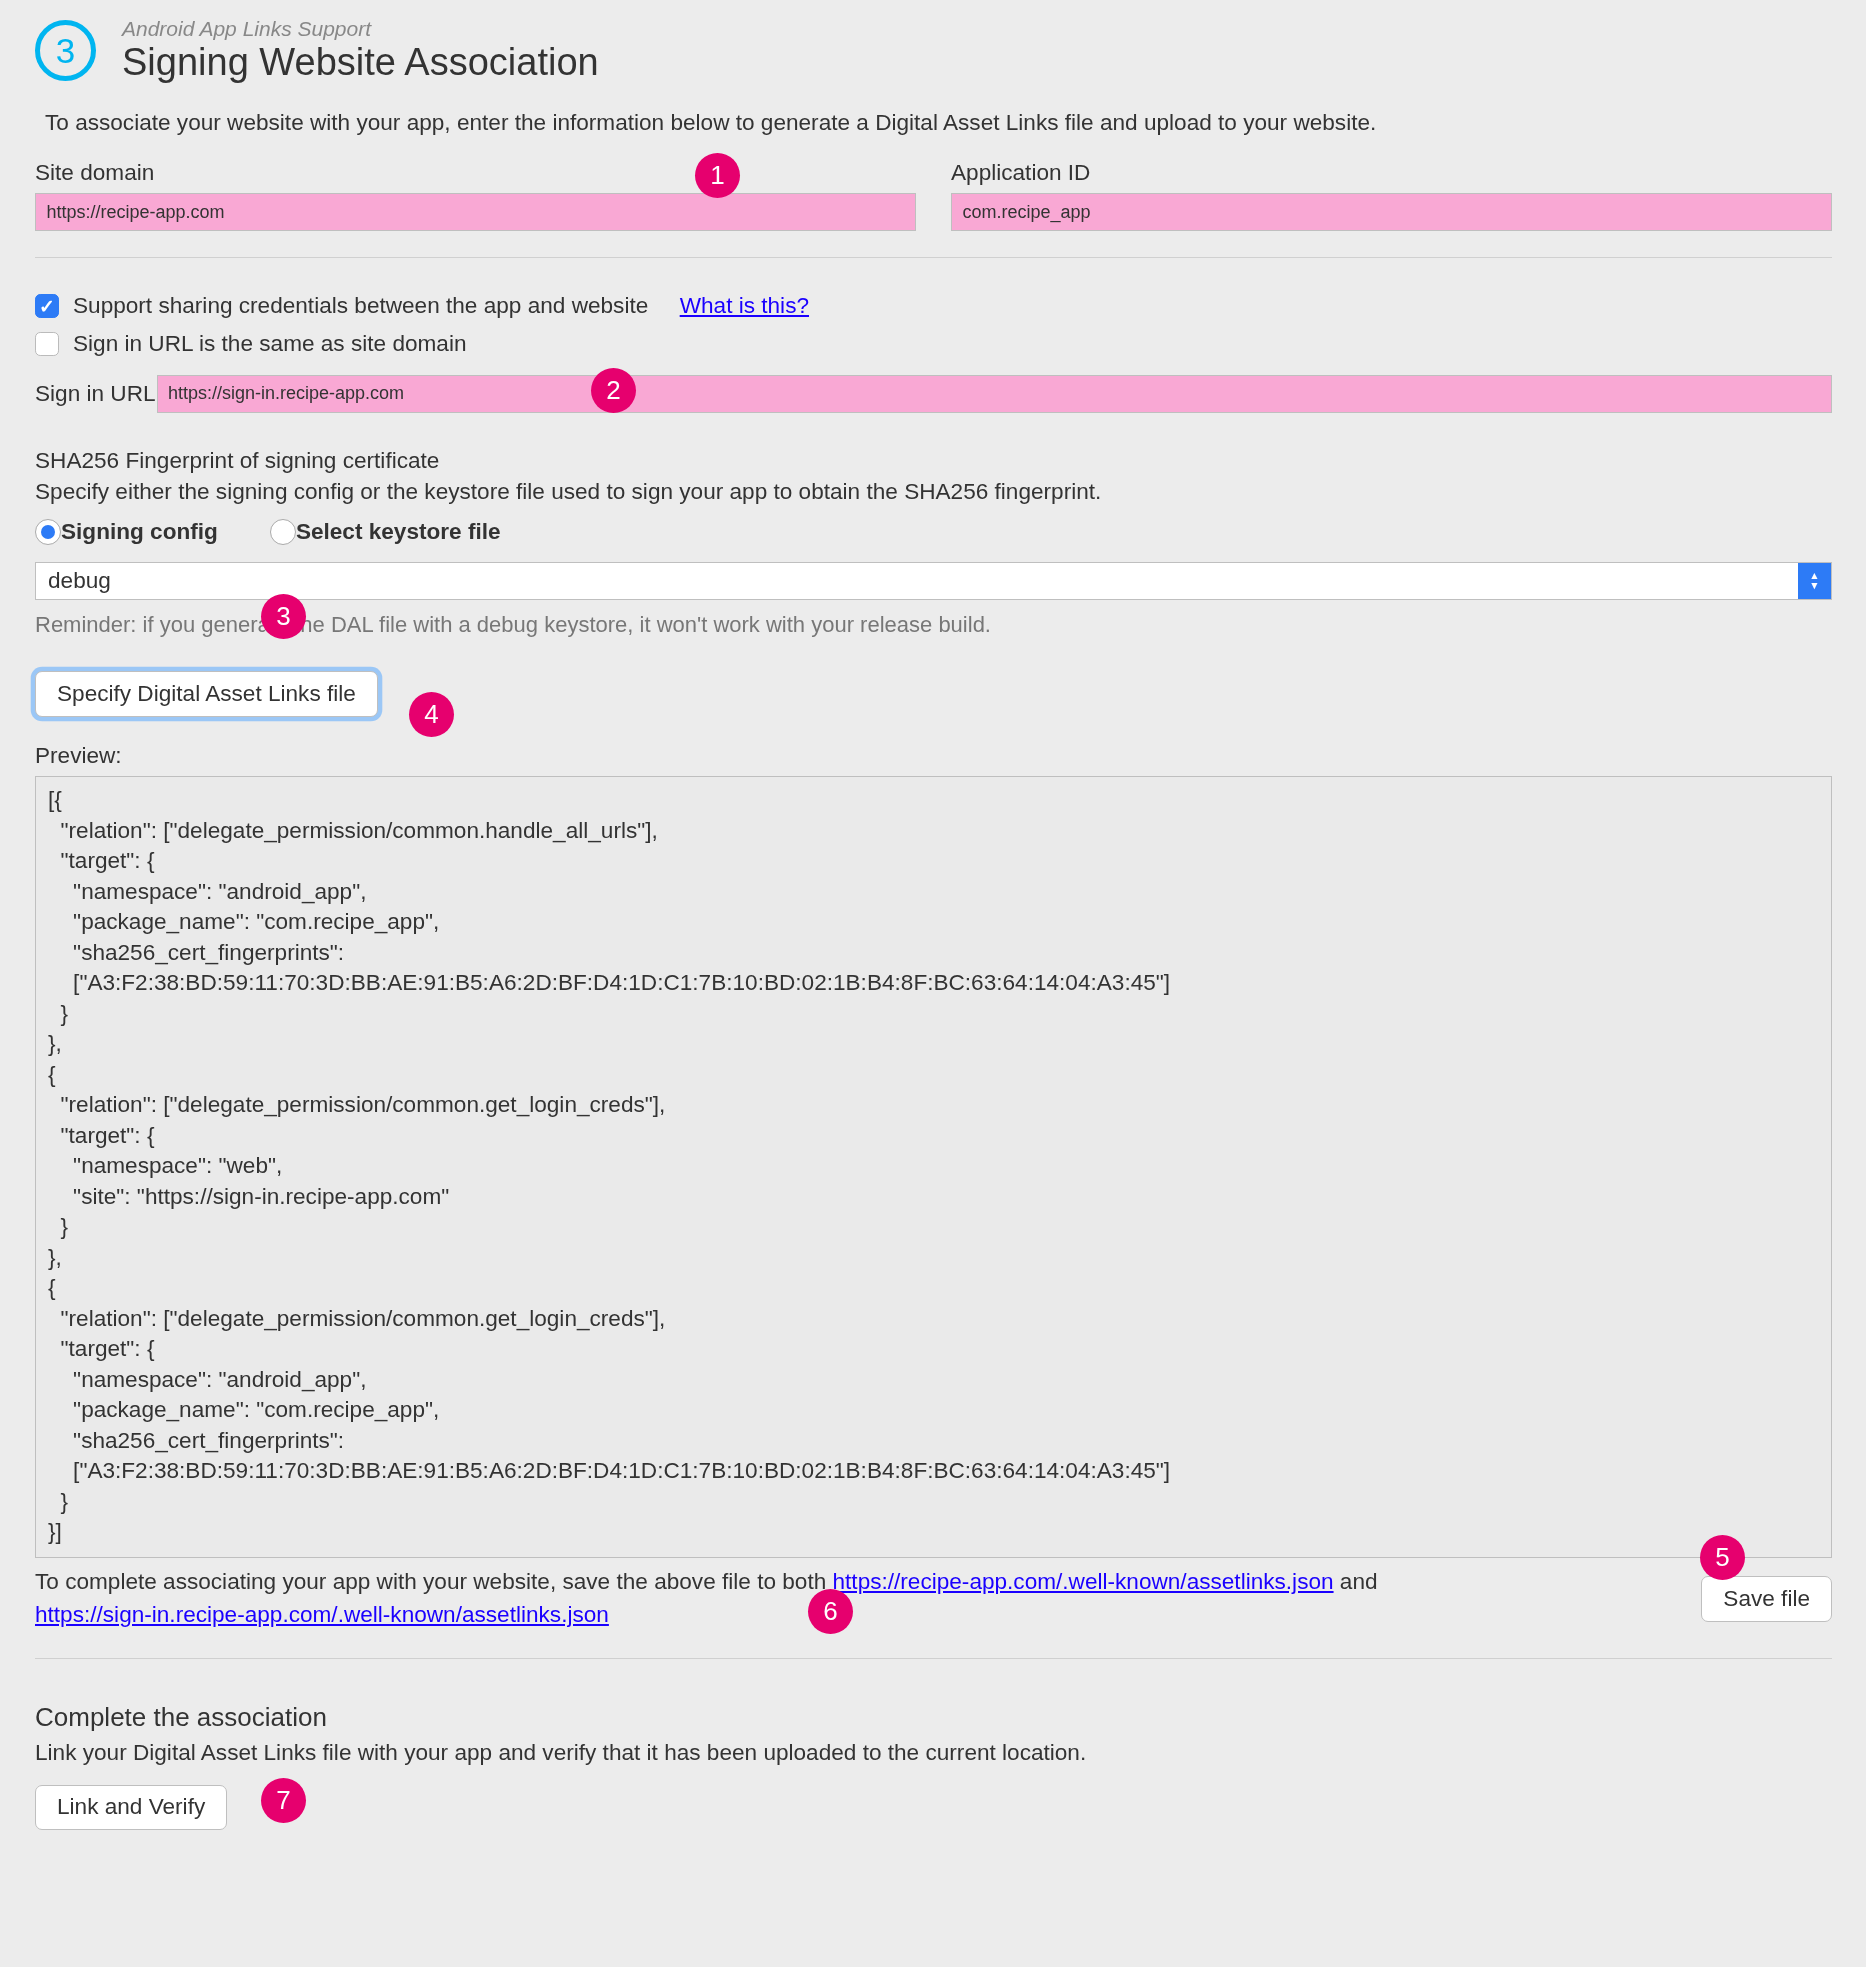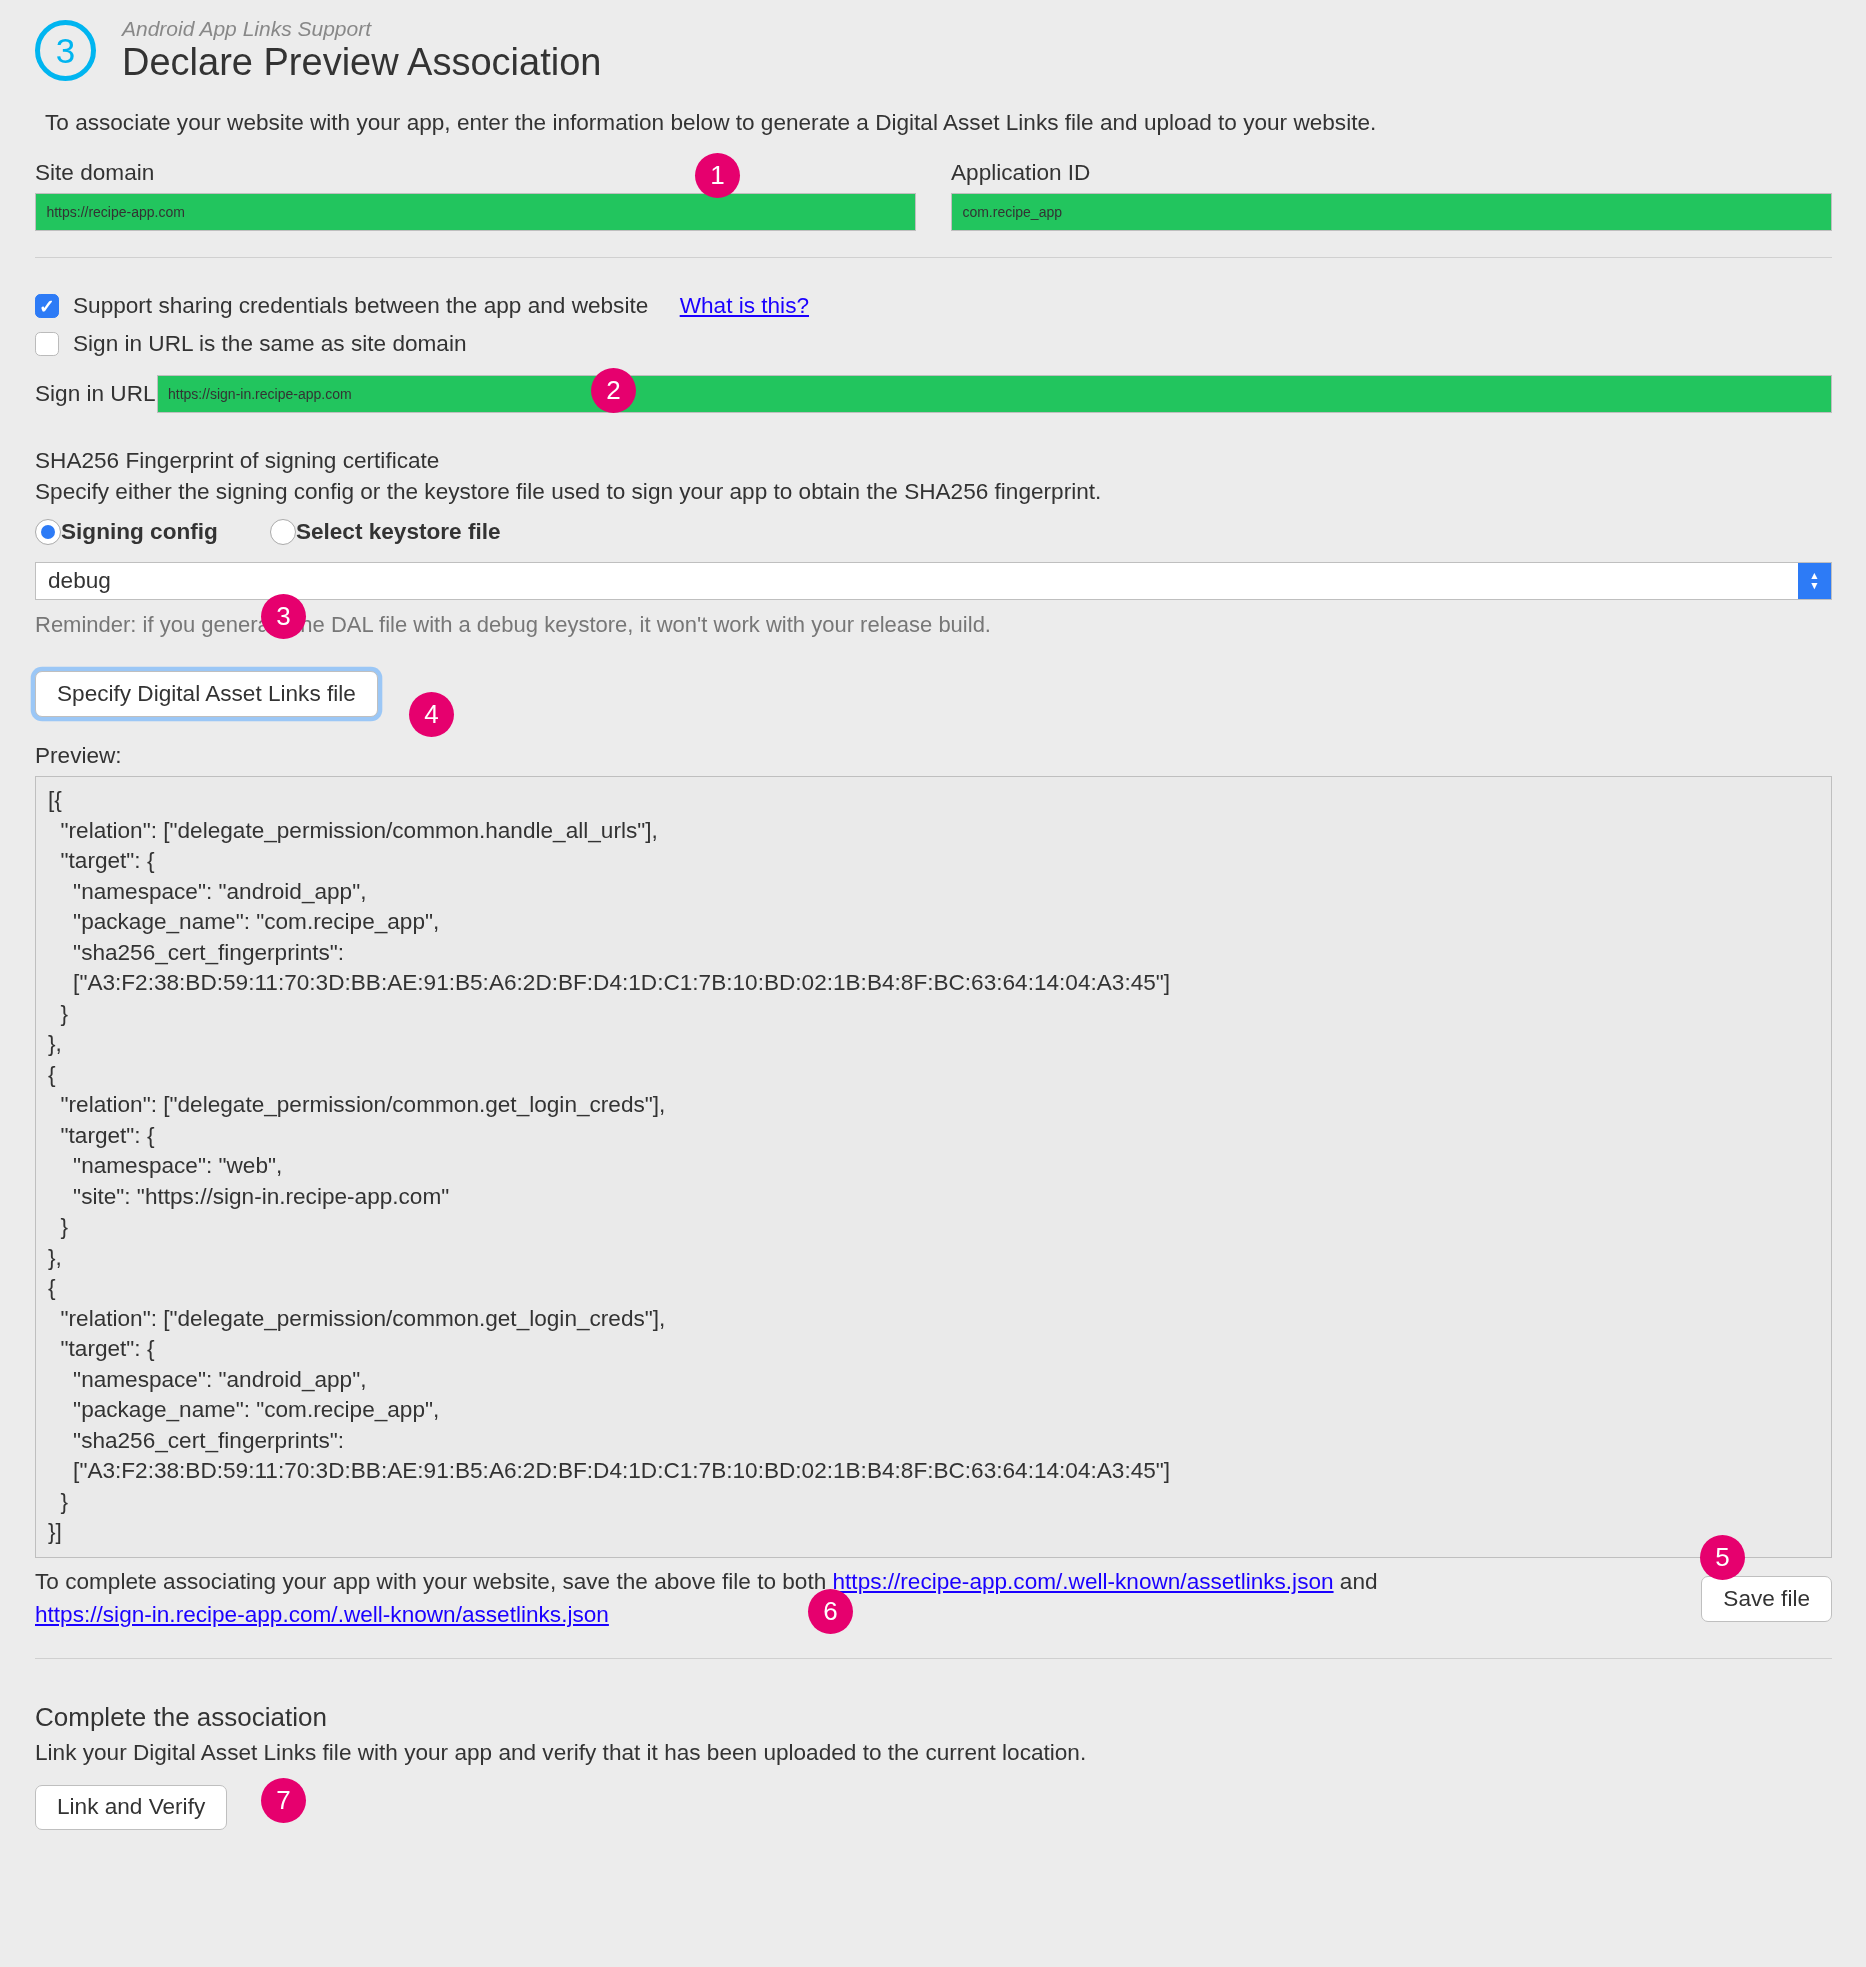--- a/index.html
+++ b/index.html
@@ -48,24 +48,24 @@
     display: flex;
     gap: 35px;
     margin-bottom: 26px;
   }
   .col { flex: 1; }
   .label { margin-bottom: 7px; display: block; }
   input[type=text], .text-input {
     width: 100%;
     height: 38px;
     padding: 3.5px 10.4px;
-    font-size: 14px;
+    font-size: 18px;
     border: 0.9px solid #bfbfbf;
     border-radius: 0;
-    background: #22c55e;
+    background: #f9a8d4;
     color: #333;
     font-family: inherit;
   }
   hr.sep {
     border: none;
     border-top: 0.9px solid #d0d0d0;
     margin: 26px 0 35px 0;
   }
   .checkbox-row {
     display: flex;
@@ -201,21 +201,21 @@
   }
   .rel { position: relative; }
 </style>
 </head>
 <body>
 
 <div class="header">
   <div class="step-badge">3</div>
   <div class="header-text">
     <div class="small">Android App Links Support</div>
-    <h1>Declare Preview Association</h1>
+    <h1>Signing Website Association</h1>
   </div>
 </div>
 
 <div class="desc">To associate your website with your app, enter the information below to generate a Digital Asset Links file and upload to your website.</div>
 
 <div class="row rel">
   <div class="col">
     <span class="label">Site domain</span>
     <input type="text" class="text-input" value="https://recipe-app.com" style="">
   </div>

